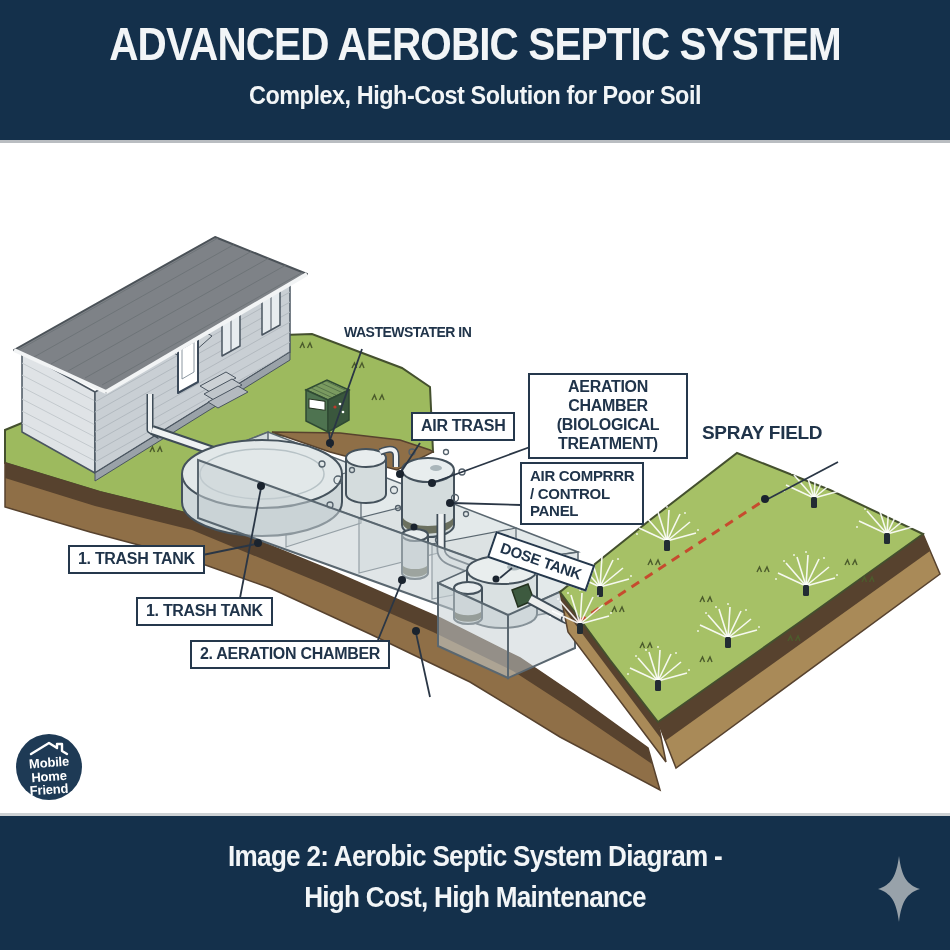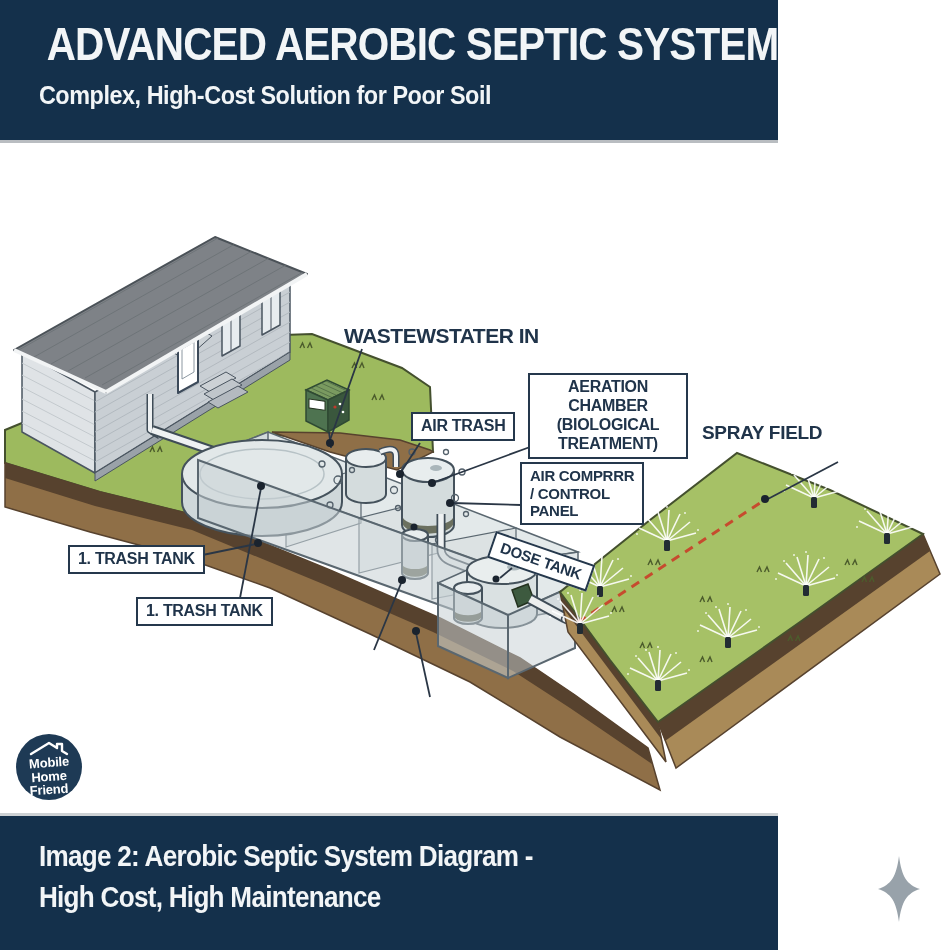--- a/index.html
+++ b/index.html
@@ -1,19 +1,19 @@
 <!DOCTYPE html>
 <html><head>
 <meta charset="utf-8">
 <style>
   html,body{margin:0;padding:0;background:#ffffff;}
   #stage{position:relative;width:950px;height:950px;overflow:hidden;background:#ffffff;
          font-family:"Liberation Sans",sans-serif;}
   
-  .band{position:absolute;left:0;width:778px;background:#14304b;color:#f2f5f7;text-align:left;}
+  .band{position:absolute;left:0;width:950px;background:#14304b;color:#f2f5f7;text-align:center;}
   #header{top:0;height:140px;border-bottom:3px solid #b9bdc1;}
   #footer{top:813px;height:137px;border-top:3px solid #cdd1d4;}
   #title{margin-top:17px;font-size:46px;font-weight:700;letter-spacing:-1px;
          transform:scaleX(.88);transform-origin:center;white-space:nowrap;}
   #subtitle{margin-top:9px;font-size:26px;font-weight:700;letter-spacing:-.5px;
          transform:scaleX(.9);transform-origin:center;white-space:nowrap;}
   .caption{font-size:29px;font-weight:600;letter-spacing:-.8px;transform:scaleX(.9);
          transform-origin:center;white-space:nowrap;}
   #cap1{margin-top:24px;}
   #cap2{margin-top:8px;}
@@ -328,36 +328,37 @@
 
   <div id="logo">
     <svg class="roof" width="44" height="15" viewBox="0 0 44 15" style="margin:7px auto 0">
       <path d="M4,13 L22,2 L30,7 L30,3 L35,3 L35,10 L40,13" stroke="#ffffff" stroke-width="2.4" fill="none" stroke-linecap="round" stroke-linejoin="round"></path>
     </svg>
     <span class="lg">Mobile</span>
     <span class="lg">Home</span>
     <span class="lg">Friend</span>
   </div>
 
-  <div class="lbl plain" style="left:344px;top:324px;font-size:21px;letter-spacing:-.5px">WASTEWSTATER IN</div>
+  <div class="lbl plain" style="left:344px;top:324px;font-size:14px;letter-spacing:-.5px">WASTEWSTATER IN</div>
 
   <div class="lbl boxed" style="left:411px;top:412px">AIR TRASH</div>
 
   <div class="lbl boxed" style="left:520px;top:462px;text-align:left;font-size:15px">AIR COMPRRR
 / CONTROL
 PANEL</div>
 
   <div class="lbl boxed" style="left:528px;top:373px;width:140px">AERATION CHAMBER
 (BIOLOGICAL
 TREATMENT)</div>
 
   <div class="lbl plain" style="left:702px;top:422px;font-size:19px">SPRAY FIELD</div>
 
 
   <div class="lbl boxed" style="left:496px;top:531px;font-size:15px;transform:rotate(19deg);transform-origin:left top">DOSE TANK</div>
 
   <div class="lbl boxed" style="left:68px;top:545px">1. TRASH TANK</div>
 
   <div class="lbl boxed" style="left:136px;top:597px">1. TRASH TANK</div>
 
+  <div class="lbl boxed" style="left:190px;top:640px">2. AERATION CHAMBER</div>
 
 
 </div>
 
 </body></html>

